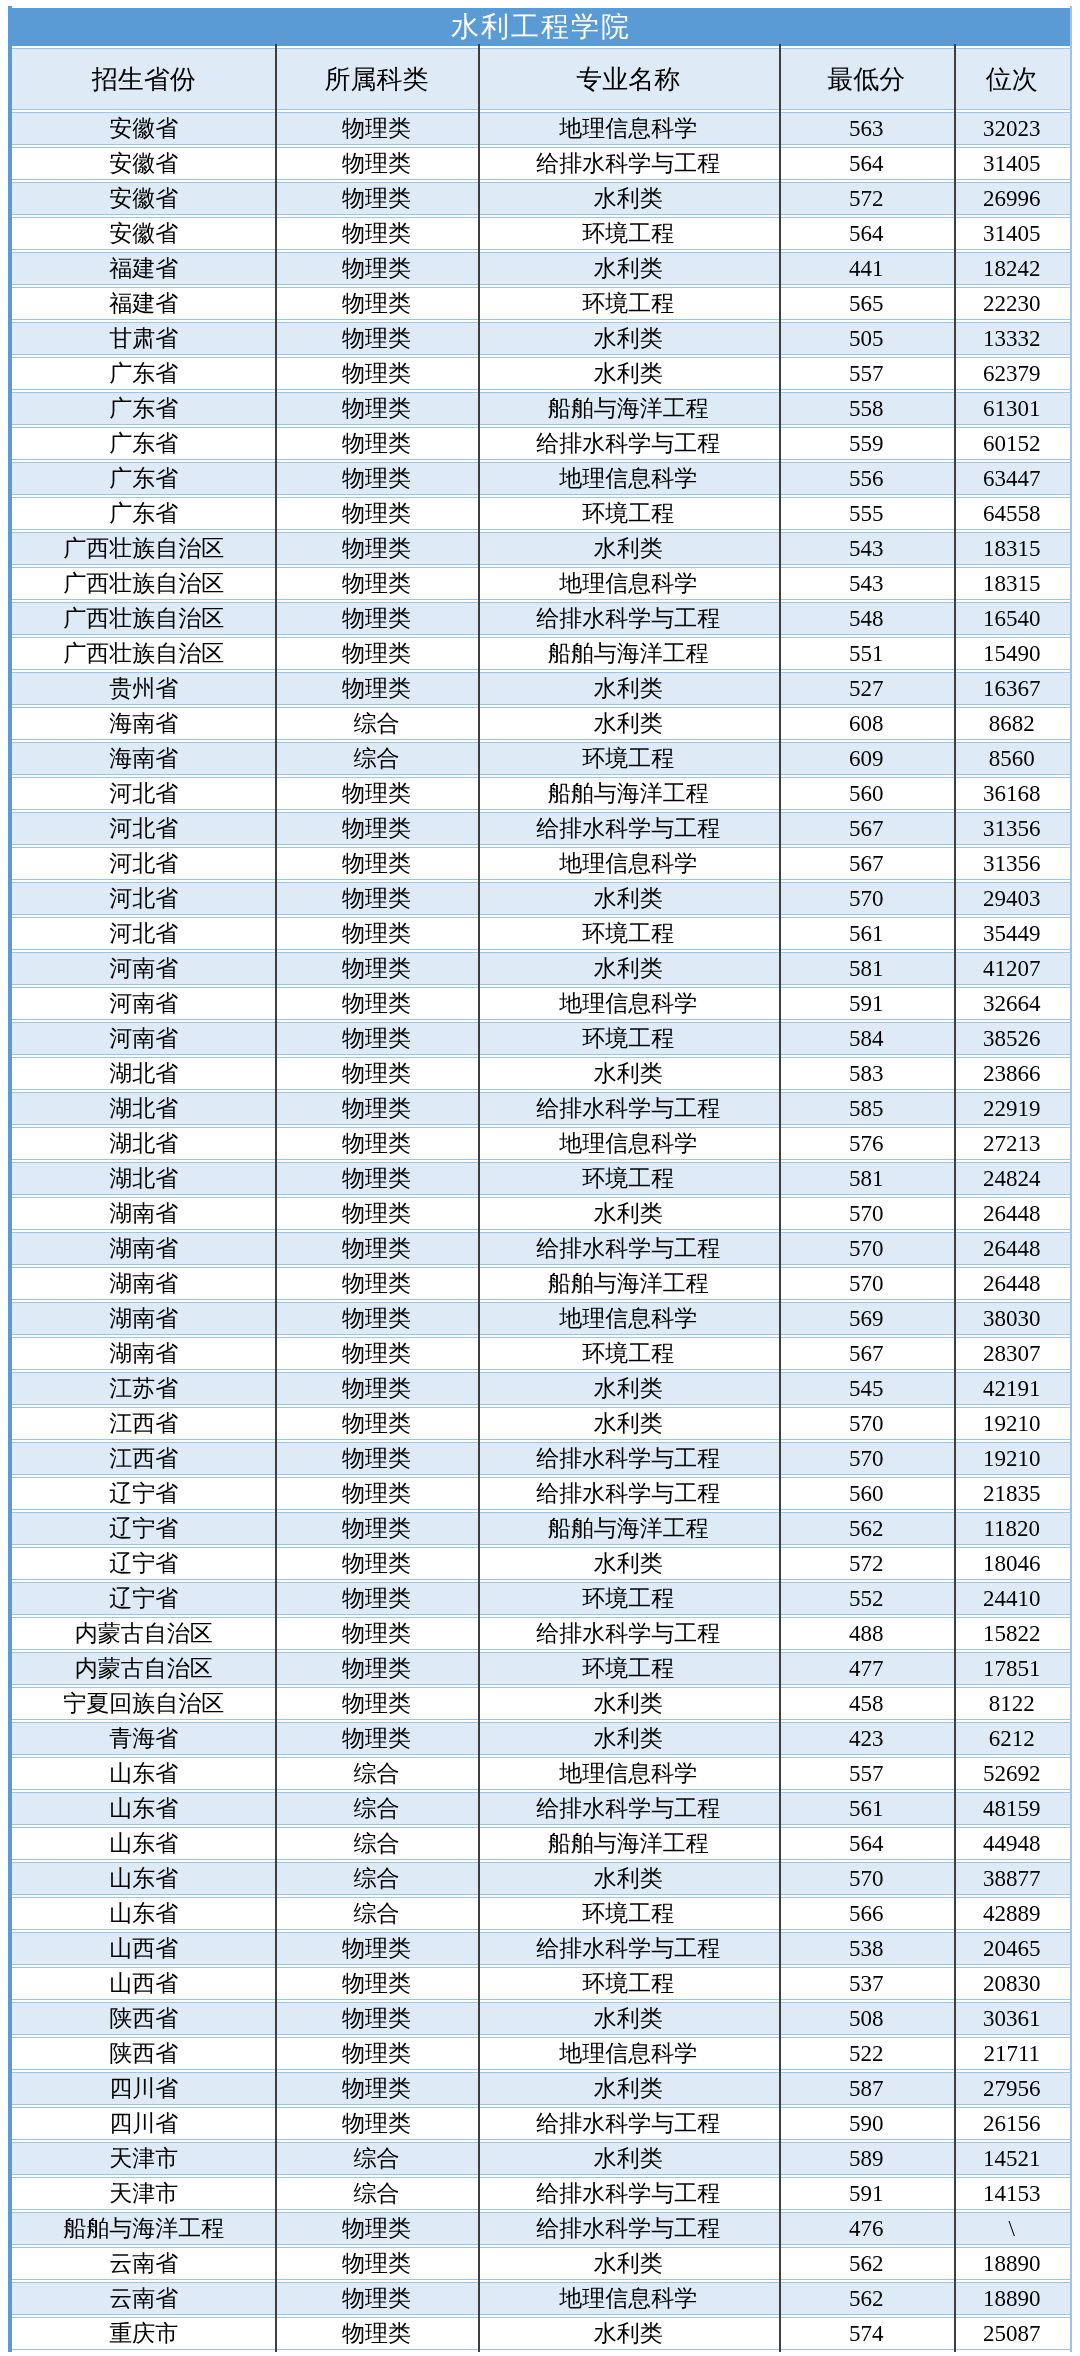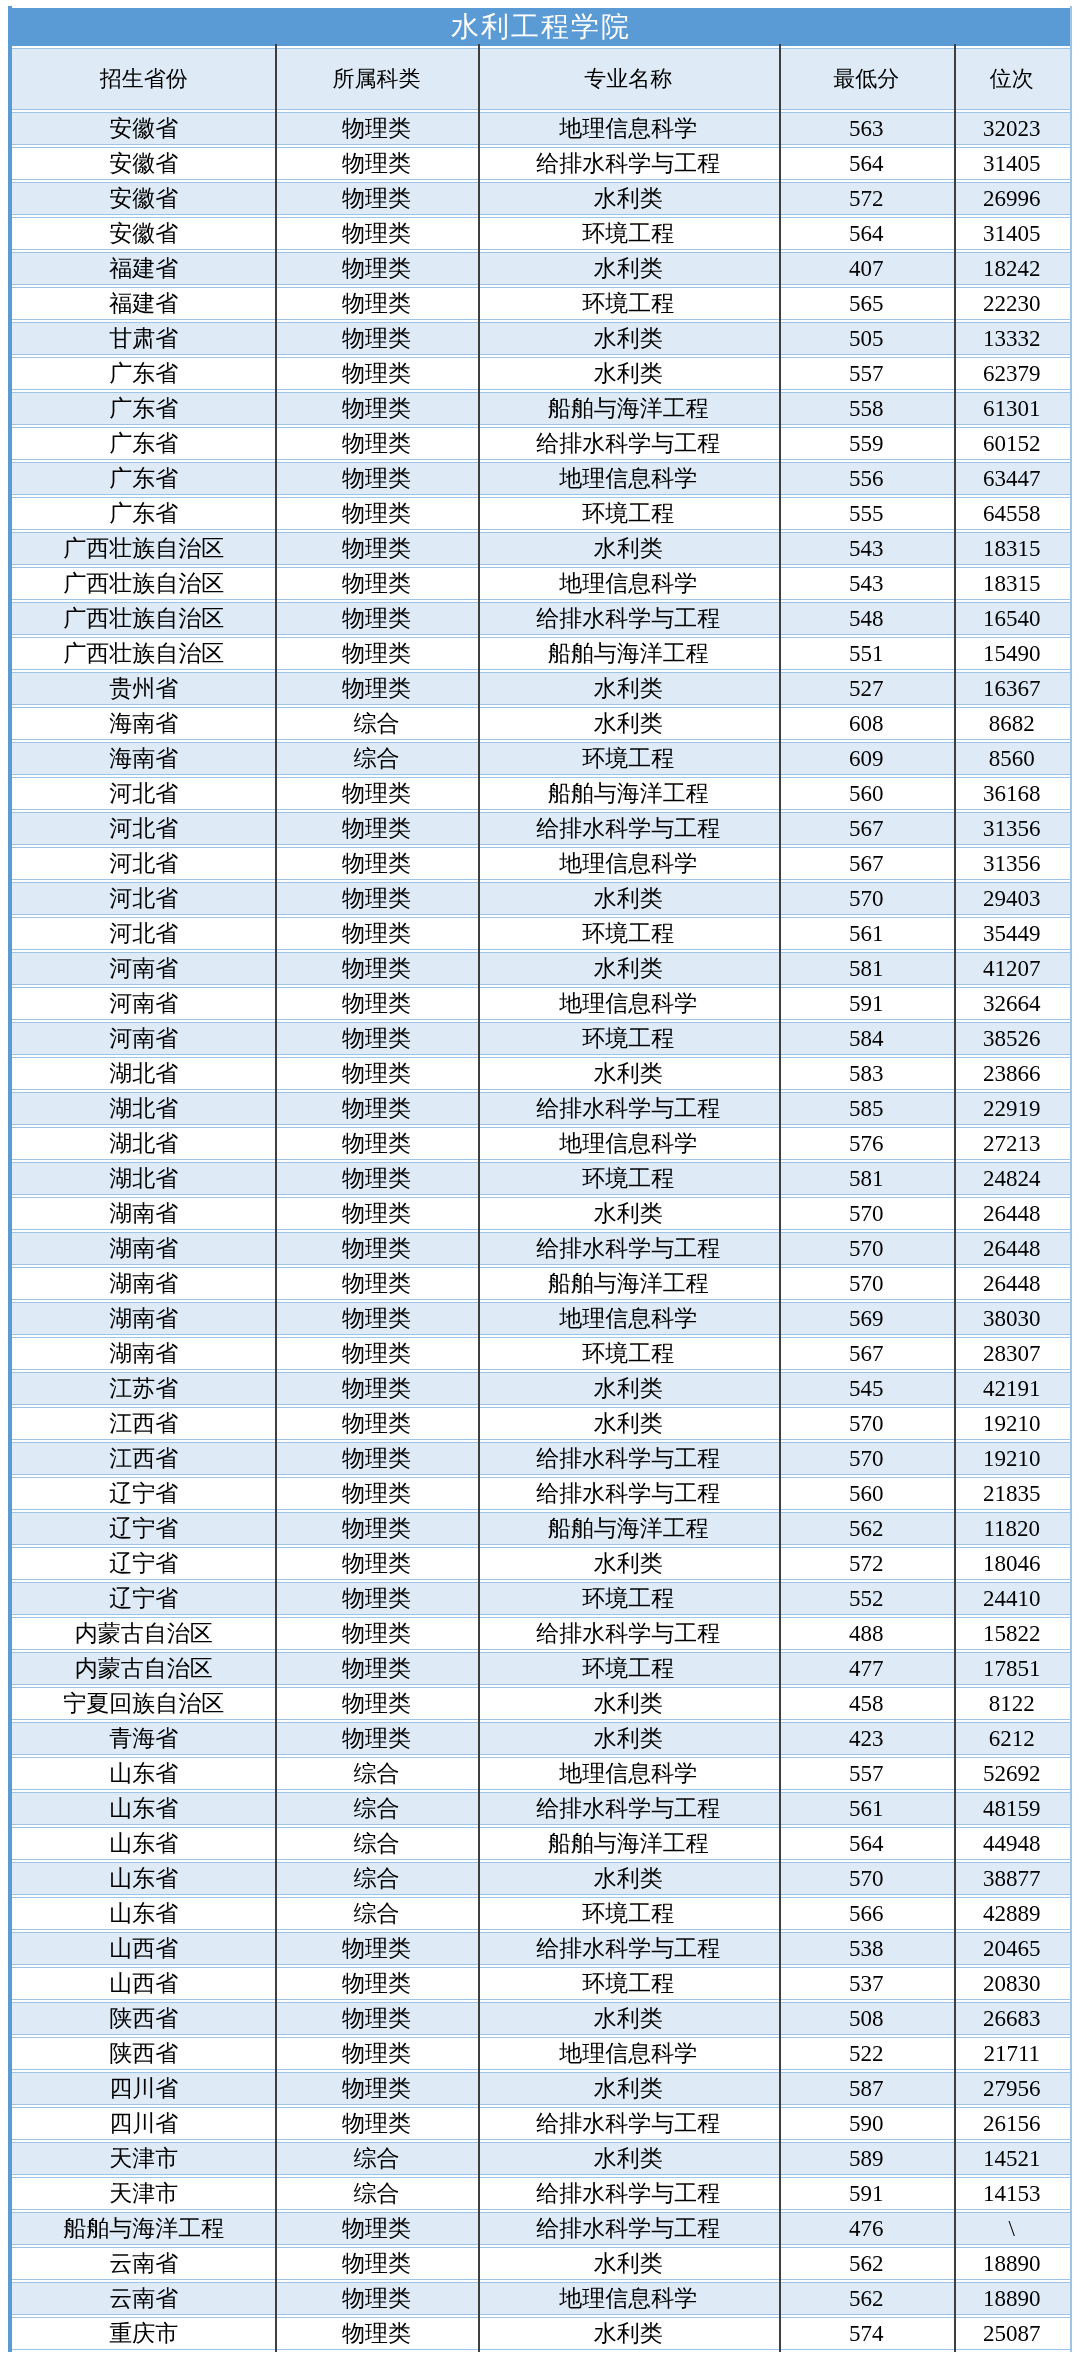--- a/index.html
+++ b/index.html
@@ -38,21 +38,21 @@
     padding:0;font-weight:normal;
     overflow:hidden;white-space:nowrap;
   }
   .title-row th{
     background:var(--title-bg);
     color:var(--title-text);
     height:34px;font-size:28px;letter-spacing:2px;
   }
   .head-row th{
     background:var(--band-fill);
-    height:60px;font-size:22px;
+    height:60px;font-size:26px;
     border-top:1px solid var(--band-border);
     border-bottom:1px solid var(--band-border);
   }
   tbody td{
     height:30px;font-size:23px;
     border-top:1px solid var(--band-border);
     border-bottom:1px solid var(--band-border);
     background:#FFFFFF;
   }
   tbody tr:nth-child(odd) td{background:var(--band-fill);}
@@ -116,21 +116,21 @@
           <td>安徽省</td>
           <td>物理类</td>
           <td>环境工程</td>
           <td>564</td>
           <td>31405</td>
         </tr>
         <tr>
           <td>福建省</td>
           <td>物理类</td>
           <td>水利类</td>
-          <td>407</td>
+          <td>441</td>
           <td>18242</td>
         </tr>
         <tr>
           <td>福建省</td>
           <td>物理类</td>
           <td>环境工程</td>
           <td>565</td>
           <td>22230</td>
         </tr>
         <tr>
@@ -467,21 +467,21 @@
           <td>物理类</td>
           <td>环境工程</td>
           <td>537</td>
           <td>20830</td>
         </tr>
         <tr>
           <td>陕西省</td>
           <td>物理类</td>
           <td>水利类</td>
           <td>508</td>
-          <td>26683</td>
+          <td>30361</td>
         </tr>
         <tr>
           <td>陕西省</td>
           <td>物理类</td>
           <td>地理信息科学</td>
           <td>522</td>
           <td>21711</td>
         </tr>
         <tr>
           <td>四川省</td>

